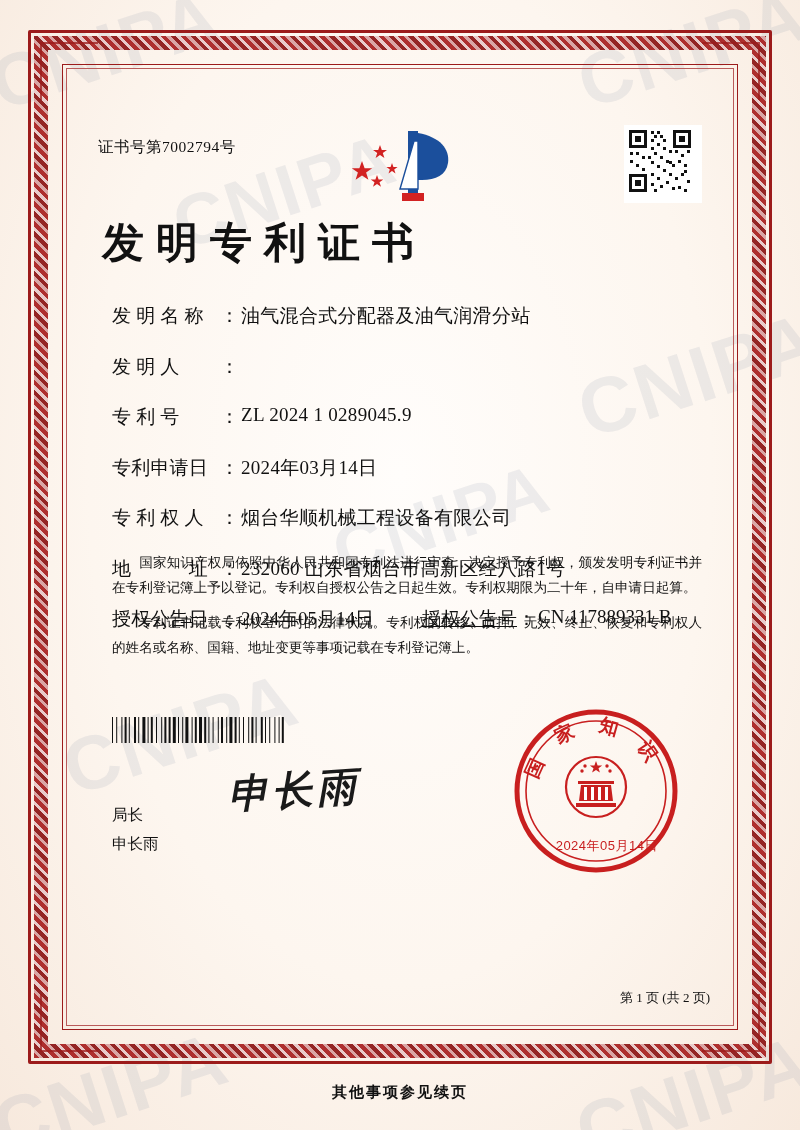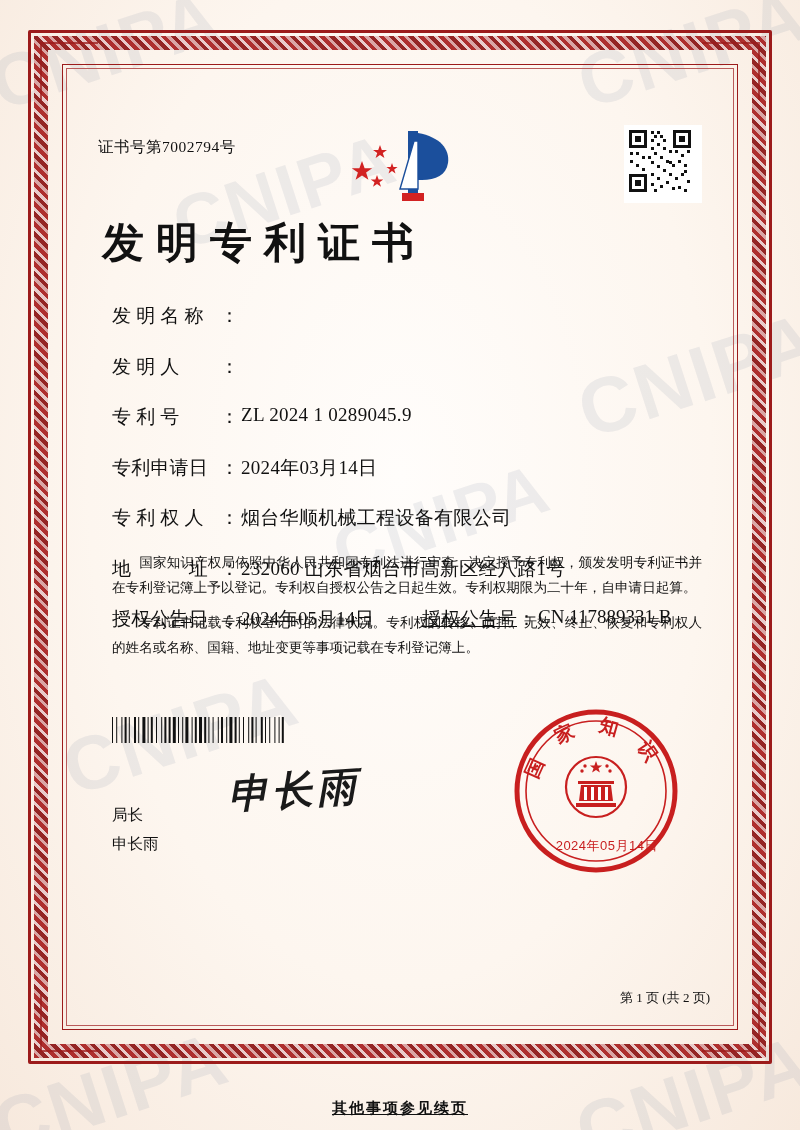--- a/index.html
+++ b/index.html
@@ -220,27 +220,26 @@
     bottom: 8px;
     text-align: right;
     font-size: 13px;
     color: #111;
   }
 
   
   .footer-note {
     position: absolute;
     left: 0; right: 0;
-    bottom: 12px;
+    bottom: 28px;
     text-align: center;
     font-size: 15px;
     font-weight: bold;
     letter-spacing: 2px;
     color: #111;
-    text-decoration: underline;
   }
 </style>
 </head>
 <body>
 
 <div id="page">
 
   <div class="wm" style="left:-12px; top:8px; font-size:74px; transform:rotate(-18deg);">CNIPA</div>
   <div class="wm" style="right:-10px; top:6px; font-size:74px; transform:rotate(-18deg);">CNIPA</div>
   <div class="wm" style="left:170px; top:150px; font-size:72px; transform:rotate(-18deg);">CNIPA</div>
@@ -341,20 +340,21 @@
       </svg>
     </div>
 
     <div class="main-title">发明专利证书</div>
 
     <div class="fields">
 
       <div class="field-row">
         <span class="field-label">发 明 名 称</span>
         <span class="field-colon">：</span>
+        <span class="field-value">油气混合式分配器及油气润滑分站</span>
       </div>
 
       <div class="field-row">
         <span class="field-label">发 明 人</span>
         <span class="field-colon">：</span>
       </div>
 
       <div class="field-row">
         <span class="field-label">专 利 号</span>
         <span class="field-colon">：</span>

